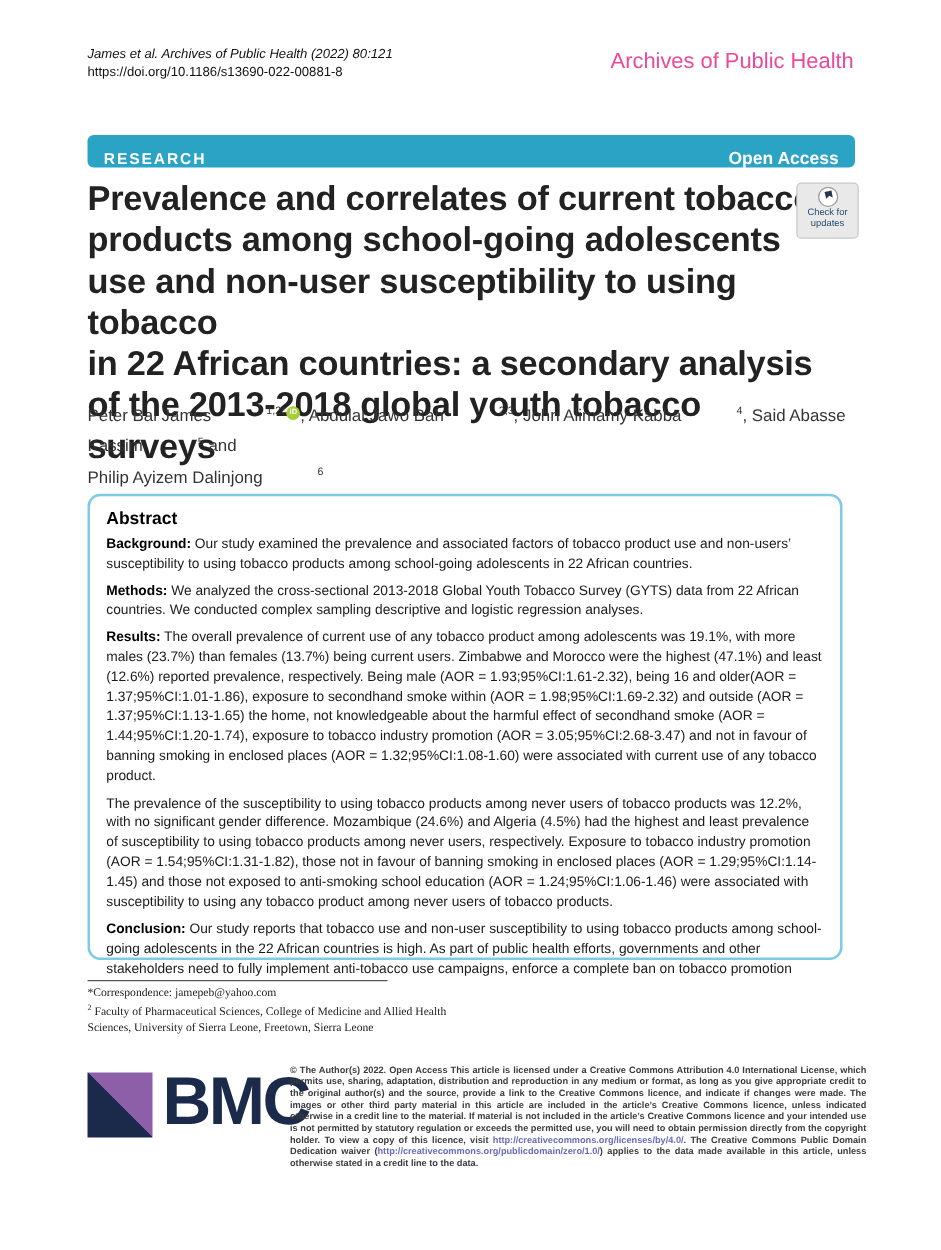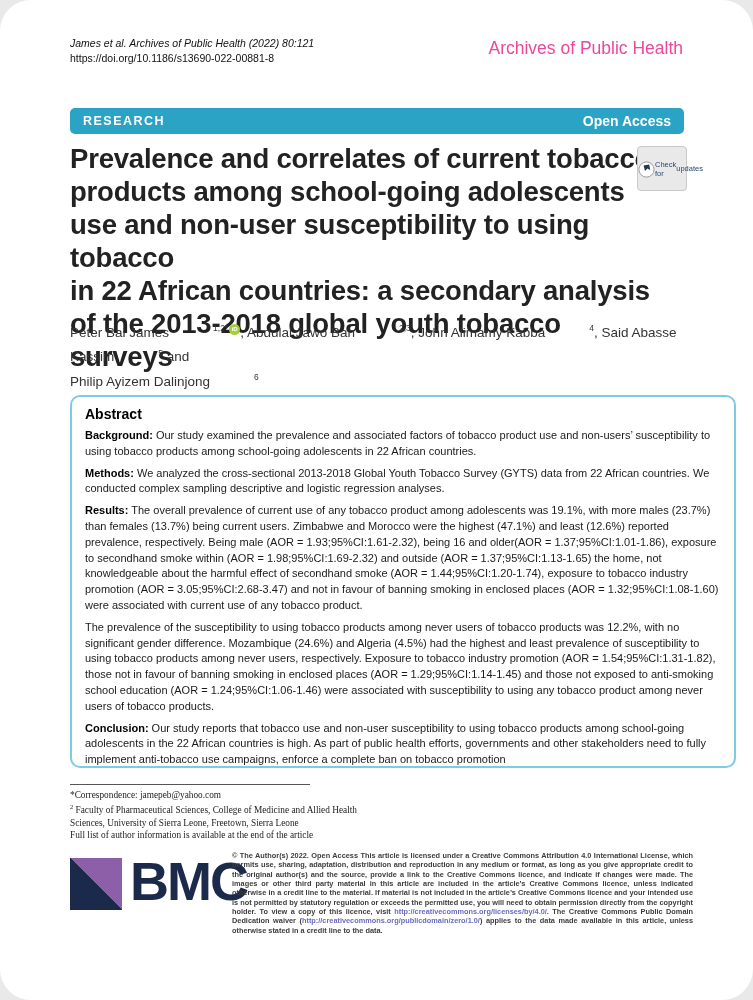--- a/index.html
+++ b/index.html
@@ -13,59 +13,58 @@
   }
   *{box-sizing:border-box;margin:0;padding:0;}
   html,body{background:#e9e9e9;}
   .page{
     position:relative;
     width:753px;height:1000px;
     background:#ffffff;
     font-family:"Liberation Sans", sans-serif;
     color:var(--ink);
     overflow:hidden;
-    border-radius:31px;
   }
   
   .hdr-left{position:absolute;left:70px;top:36px;font-size:10.5px;line-height:1.45;color:#111;}
   .hdr-cit{font-style:italic;}
   .hdr-doi{font-style:normal;}
   .hdr-journal{position:absolute;right:70px;top:38px;font-size:17.5px;color:#ec4899;}
   
   .banner{
     position:absolute;left:70px;top:108px;width:614px;height:26px;
     background:var(--banner-teal);border-radius:5px;
-    display:flex;align-items:center;justify-content:space-between;
+    display:flex;align-items:flex-end;justify-content:space-between;
     color:#fff;padding:0 13px;
   }
   .banner .research{font-size:12.5px;font-weight:bold;letter-spacing:1.5px;}
   .banner .openaccess{font-size:14px;font-weight:bold;}
   
   .title{position:absolute;left:70px;top:142px;width:590px;
     font-size:27.5px;font-weight:600;line-height:33px;color:#222;letter-spacing:-0.2px;}
   
   .badge{
     position:absolute;left:637px;top:146px;width:50px;height:45px;
     background:#e9e9e9;border:1px solid #c9c9c9;border-radius:4px;
-    display:flex;flex-direction:row;align-items:center;justify-content:flex-start;
+    display:flex;flex-direction:column;align-items:center;justify-content:flex-start;
     padding-top:2px;cursor:pointer;
   }
   .badge svg{display:block;}
   .badge .b1,.badge .b2{font-size:7.5px;line-height:8.5px;color:#274b72;}
   
   .authors{position:absolute;left:70px;top:318px;width:614px;font-size:13.5px;line-height:20px;color:#333;}
   .authors sup{font-size:8.5px;margin-left:44px;}
   .orcid{
     display:inline-block;width:11px;height:11px;border-radius:50%;
     background:var(--orcid-green);color:#fff;font-size:6px;font-weight:bold;
     text-align:center;line-height:11px;vertical-align:super;margin-left:1px;
   }
   
   .abstract{
-    position:absolute;left:70px;top:395px;width:666px;height:373px;
+    position:absolute;left:70px;top:395px;width:604px;height:373px;
     border:2px solid var(--abstract-border);border-radius:10px;
     padding:9px 13px;
   }
   .abstract h2{font-size:14px;font-weight:bold;color:#000;margin-bottom:6px;}
   .abstract p{font-size:11px;line-height:15.8px;margin-bottom:6px;color:#1a1a1a;}
   .abstract p b{color:#000;}
   
   .fn-rule{position:absolute;left:70px;top:784px;width:240px;border-top:1px solid #555;}
   .footnotes{position:absolute;left:70px;top:789px;width:300px;font-size:9.3px;line-height:12.3px;color:#222;font-family:Liberation Serif, serif;}
   .footnotes sup{font-size:6.5px;}
@@ -130,21 +129,20 @@
     <p><b>Methods:</b><span>  We analyzed the cross-sectional 2013-2018 Global Youth Tobacco Survey (GYTS) data from 22 African countries. We conducted complex sampling descriptive and logistic regression analyses.</span></p>
     <p><b>Results:</b><span>  The overall prevalence of current use of any tobacco product among adolescents was 19.1%, with more males (23.7%) than females (13.7%) being current users. Zimbabwe and Morocco were the highest (47.1%) and least (12.6%) reported prevalence, respectively. Being male (AOR = 1.93;95%CI:1.61-2.32), being 16 and older(AOR = 1.37;95%CI:1.01-1.86), exposure to secondhand smoke within (AOR = 1.98;95%CI:1.69-2.32) and outside (AOR = 1.37;95%CI:1.13-1.65) the home, not knowledgeable about the harmful effect of secondhand smoke (AOR = 1.44;95%CI:1.20-1.74), exposure to tobacco industry promotion (AOR = 3.05;95%CI:2.68-3.47) and not in favour of banning smoking in enclosed places (AOR = 1.32;95%CI:1.08-1.60) were associated with current use of any tobacco product.</span></p>
     <p><b></b><span>The prevalence of the susceptibility to using tobacco products among never users of tobacco products was 12.2%, with no significant gender difference. Mozambique (24.6%) and Algeria (4.5%) had the highest and least prevalence of susceptibility to using tobacco products among never users, respectively. Exposure to tobacco industry promotion (AOR = 1.54;95%CI:1.31-1.82), those not in favour of banning smoking in enclosed places (AOR = 1.29;95%CI:1.14-1.45) and those not exposed to anti-smoking school education (AOR = 1.24;95%CI:1.06-1.46) were associated with susceptibility to using any tobacco product among never users of tobacco products.</span></p>
     <p><b>Conclusion:</b><span>  Our study reports that tobacco use and non-user susceptibility to using tobacco products among school-going adolescents in the 22 African countries is high. As part of public health efforts, governments and other stakeholders need to fully implement anti-tobacco use campaigns, enforce a complete ban on tobacco promotion</span></p>
   </div>
 
   <div class="fn-rule"></div>
   <div class="footnotes">
     <div>*Correspondence:  jamepeb@yahoo.com</div>
     <div><sup>2</sup><span> Faculty of Pharmaceutical Sciences, College of Medicine and Allied Health Sciences, University of Sierra Leone, Freetown, Sierra Leone</span></div>
-    <div>Full list of author information is available at the end of the article</div>
   </div>
 
   <div class="bmc">
     <div class="bmc-square"></div>
     <div class="bmc-text">BMC</div>
   </div>
 
   <div class="copyright">
     <span>© The Author(s) 2022. </span><b>Open Access </b><span>This article is licensed under a Creative Commons Attribution 4.0 International License, which permits use, sharing, adaptation, distribution and reproduction in any medium or format, as long as you give appropriate credit to the original author(s) and the source, provide a link to the Creative Commons licence, and indicate if changes were made. The images or other third party material in this article are included in the article’s Creative Commons licence, unless indicated otherwise in a credit line to the material. If material is not included in the article’s Creative Commons licence and your intended use is not permitted by statutory regulation or exceeds the permitted use, you will need to obtain permission directly from the copyright holder. To view a copy of this licence, visit </span><a>http://creativecommons.org/licenses/by/4.0/</a><span>. The Creative Commons Public Domain Dedication waiver (</span><a>http://creativecommons.org/publicdomain/zero/1.0/</a><span>) applies to the data made available in this article, unless otherwise stated in a credit line to the data.</span>
   </div>

